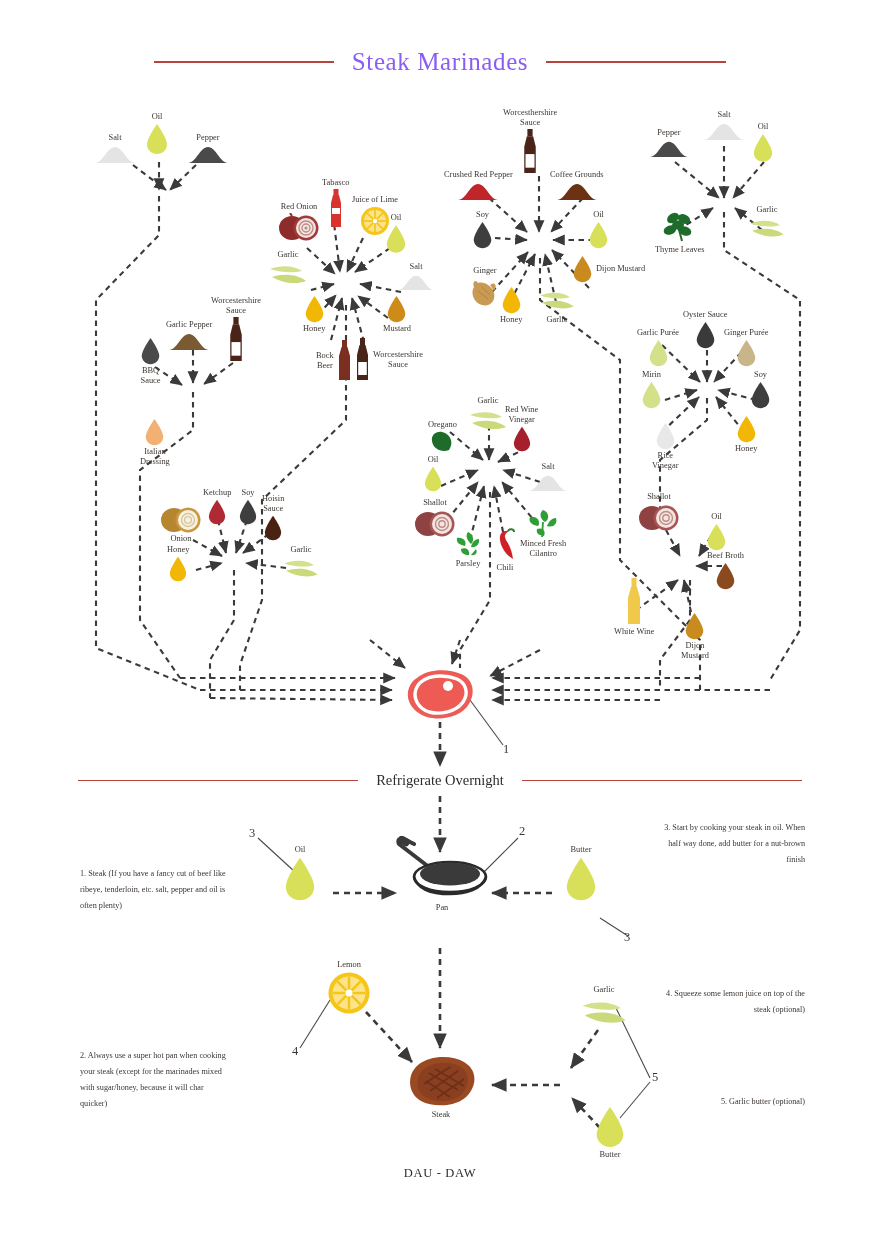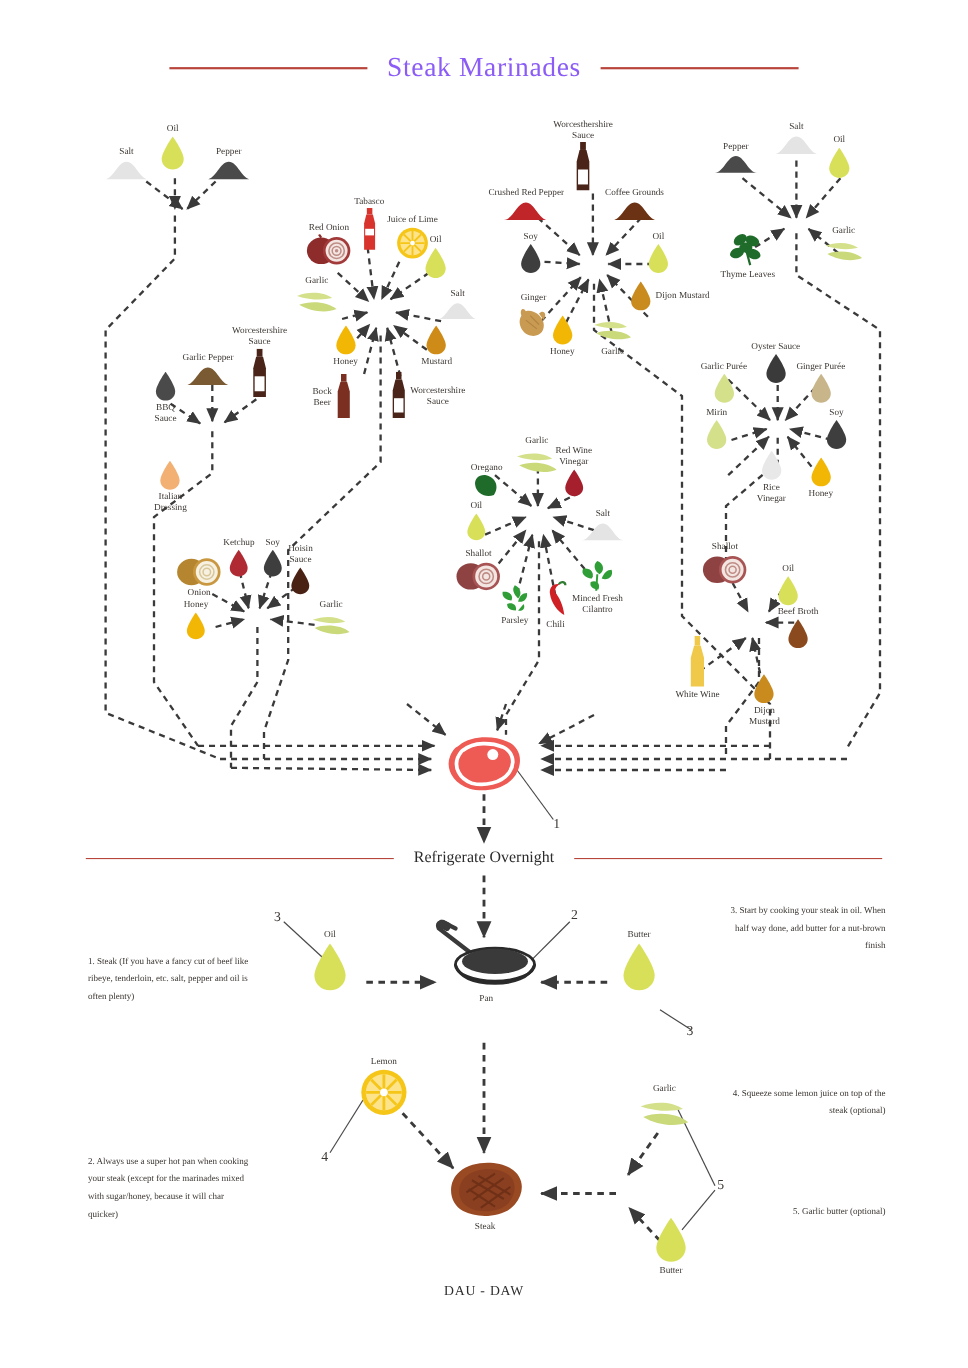--- a/index.html
+++ b/index.html
@@ -252,21 +252,21 @@
         <path d="M12,1 C12,1 22,15 22,21.5 C22,27 17.5,31 12,31 C6.5,31 2,27 2,21.5 C2,15 12,1 12,1 Z" fill="#f2b705"></path>
       </svg>
     <div class="lbl">Honey</div>
   </div>
   <div class="node below" style="left:383px;top:295px;">
     <svg class="ico" width="21" height="28" viewBox="0 0 24 32">
         <path d="M12,1 C12,1 22,15 22,21.5 C22,27 17.5,31 12,31 C6.5,31 2,27 2,21.5 C2,15 12,1 12,1 Z" fill="#cf8b17"></path>
       </svg>
     <div class="lbl">Mustard</div>
   </div>
-  <div class="node left-lbl" style="left:284px;top:340px;">
+  <div class="node left-lbl" style="left:316px;top:340px;">
     <div class="lbl">Bock
 Beer</div>
     <svg class="ico" width="15" height="42" viewBox="0 0 15 42">
         <rect x="5" y="0" width="5" height="7" fill="#7b2f21"></rect>
         <path d="M4.5,7 L10.5,7 L13,16 L13,40 L2,40 L2,16 Z" fill="#7b2f21"></path>
       </svg>
   </div>
   <div class="node right-lbl" style="left:355px;top:338px;">
     <svg class="ico" width="15" height="44" viewBox="0 0 15 44">
         <rect x="5" y="0" width="5" height="7" fill="#4a2418"></rect>
@@ -476,21 +476,21 @@
     <svg class="ico" width="21" height="28" viewBox="0 0 24 32">
         <path d="M12,1 C12,1 22,15 22,21.5 C22,27 17.5,31 12,31 C6.5,31 2,27 2,21.5 C2,15 12,1 12,1 Z" fill="#d5e08a"></path>
       </svg>
   </div>
   <div class="node above" style="left:750px;top:370px;">
     <div class="lbl">Soy</div>
     <svg class="ico" width="21" height="28" viewBox="0 0 24 32">
         <path d="M12,1 C12,1 22,15 22,21.5 C22,27 17.5,31 12,31 C6.5,31 2,27 2,21.5 C2,15 12,1 12,1 Z" fill="#3e3e3e"></path>
       </svg>
   </div>
-  <div class="node below" style="left:652px;top:409px;margin-left:36px;">
+  <div class="node below" style="left:652px;top:422px;">
     <svg class="ico" width="21" height="28" viewBox="0 0 24 32">
         <path d="M12,1 C12,1 22,15 22,21.5 C22,27 17.5,31 12,31 C6.5,31 2,27 2,21.5 C2,15 12,1 12,1 Z" fill="#e8e8e8"></path>
       </svg>
     <div class="lbl">Rice
 Vinegar</div>
   </div>
   <div class="node below" style="left:735px;top:415px;">
     <svg class="ico" width="21" height="28" viewBox="0 0 24 32">
         <path d="M12,1 C12,1 22,15 22,21.5 C22,27 17.5,31 12,31 C6.5,31 2,27 2,21.5 C2,15 12,1 12,1 Z" fill="#f2b705"></path>
       </svg>

